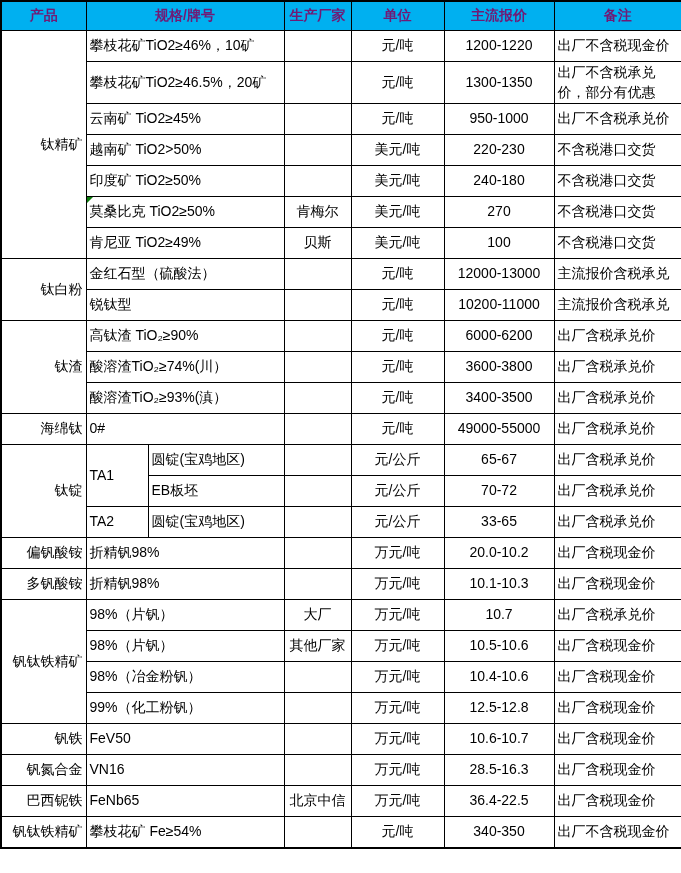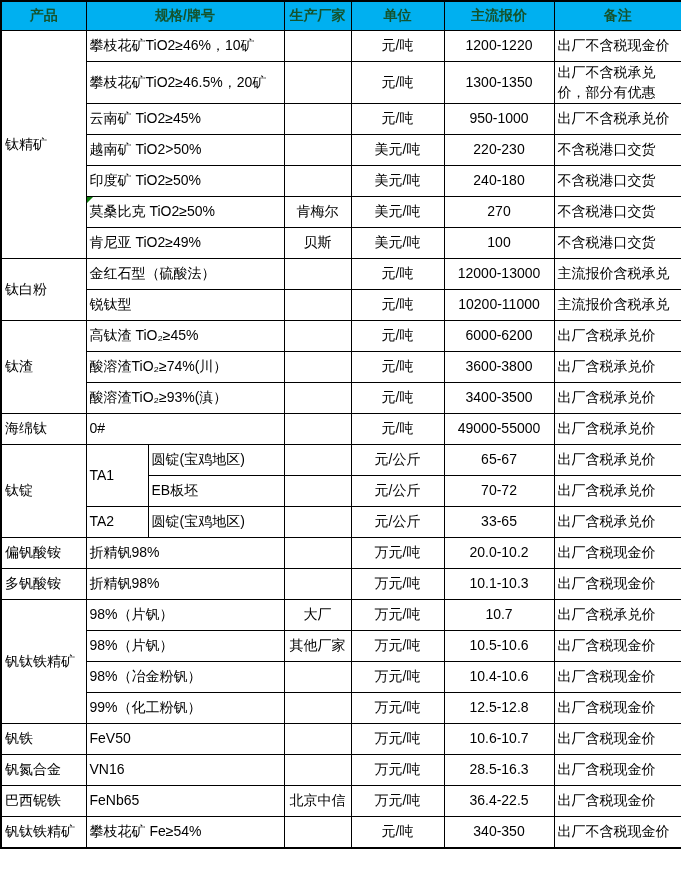--- a/index.html
+++ b/index.html
@@ -24,26 +24,26 @@
     border: 1px solid #000000;
     padding: 1px 3px;
     height: 28px;
     vertical-align: middle;
     line-height: 1.4;
     overflow: hidden;
     word-break: break-all;
   }
   .price-table thead th {
     background: #00B0F0;
-    color: #14532d;
+    color: #701a75;
     font-weight: bold;
     text-align: center;
     height: 26px;
   }
-  td[data-col="product"] { text-align: left; }
+  td[data-col="product"] { text-align: right; }
   td[data-col="spec"],
   td[data-col="spec-a"],
   td[data-col="spec-b"],
   td[data-col="note"]  { text-align: left; }
   td[data-col="mfr"],
   td[data-col="unit"],
   td[data-col="price"] { text-align: center; }
   td { position: relative; }
   .comment-marker {
     position: absolute;
@@ -139,21 +139,21 @@
       </tr>
       <tr>
         <td colspan="2" data-col="spec"><span>锐钛型</span></td>
         <td data-col="mfr"><span></span></td>
         <td data-col="unit"><span>元/吨</span></td>
         <td data-col="price"><span>10200-11000</span></td>
         <td data-col="note"><span>主流报价含税承兑</span></td>
       </tr>
       <tr>
         <td rowspan="3" data-col="product"><span>钛渣</span></td>
-        <td colspan="2" data-col="spec"><span>高钛渣 TiO₂≥45%</span></td>
+        <td colspan="2" data-col="spec"><span>高钛渣 TiO₂≥90%</span></td>
         <td data-col="mfr"><span></span></td>
         <td data-col="unit"><span>元/吨</span></td>
         <td data-col="price"><span>6000-6200</span></td>
         <td data-col="note"><span>出厂含税承兑价</span></td>
       </tr>
       <tr>
         <td colspan="2" data-col="spec"><span>酸溶渣TiO₂≥74%(川）</span></td>
         <td data-col="mfr"><span></span></td>
         <td data-col="unit"><span>元/吨</span></td>
         <td data-col="price"><span>3600-3800</span></td>

